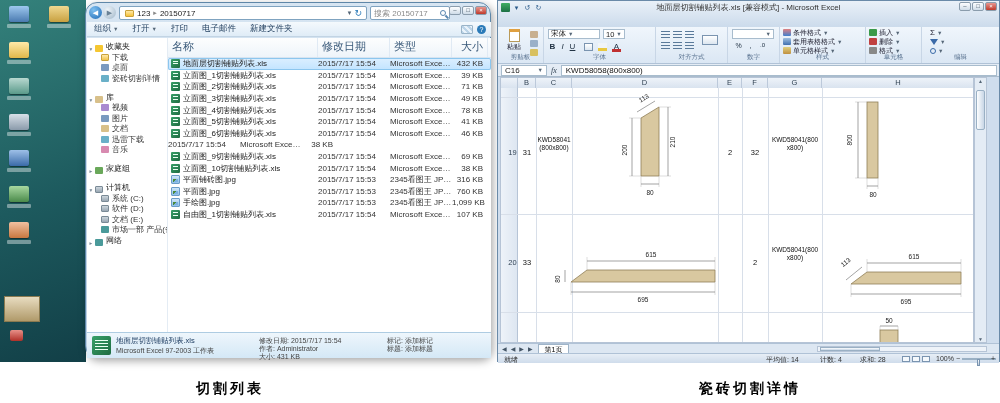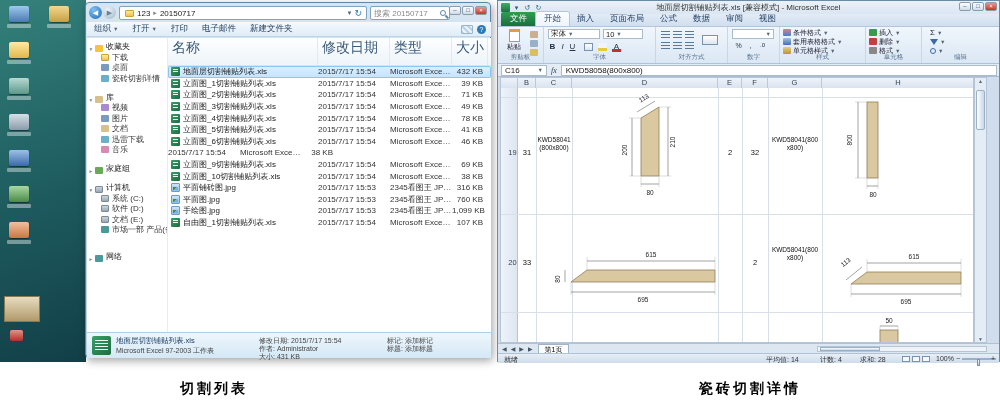--- a/index.html
+++ b/index.html
@@ -5,21 +5,21 @@
 *{margin:0;padding:0;box-sizing:border-box}
 body{width:1000px;height:403px;position:relative;overflow:hidden;background:#fff;
      font-family:"Liberation Sans","DejaVu Sans",sans-serif;}
 .a{position:absolute}
 
 .desktop{left:0;top:0;width:86px;height:362px;background:linear-gradient(160deg,#34817b 0%,#1d5a5e 55%,#123f47 100%)}
 .dicon{width:30px;text-align:center}
 .dicon .ic{width:20px;height:16px;margin:0 auto;border-radius:2px;box-shadow:0 1px 1px rgba(0,0,0,.45)}
 .dicon .lb{margin:2px 3px 0;height:4px;background:rgba(255,255,255,.4);border-radius:1px}
 
-.explorer{left:85px;top:2px;width:406px;height:356px;border:1px solid #5f87a8;border-radius:4px;
+.explorer{left:85px;top:2px;width:406px;height:356px;border:1px solid #5f87a8;border-radius:12px;
           background:linear-gradient(#d7e5f2,#b9cfe3);box-shadow:2px 3px 8px rgba(0,0,0,.35)}
 .navbtn{width:13px;height:13px;border-radius:50%;font-size:7px;line-height:13px;text-align:center;color:#fff}
 .back{background:radial-gradient(circle at 35% 30%,#7fc0f0,#1f6ab5)}
 .fwd{background:radial-gradient(circle at 35% 30%,#eef4f9,#9fb6c8);color:#6a8296}
 .addr{background:#fff;border:1px solid #7fa3c0;border-radius:2px;font-size:8px;color:#222;display:flex;align-items:center;height:14px;padding:0 2px}
 .addr .fic{width:9px;height:7px;background:linear-gradient(#ffe9a8,#f5c23c);border:1px solid #caa23a;border-radius:1px;margin:0 3px;flex:0 0 auto}
 .bsep{color:#888;margin:0 3px;font-size:7px}
 .addrdd{margin-left:auto;color:#567;font-size:6px}
 .refresh{color:#2a7ab8;font-size:9px;margin:0 2px}
 .searchbox{background:#fff;border:1px solid #7fa3c0;border-radius:2px;font-size:8px;color:#8a8a8a;display:flex;align-items:center;height:14px;padding:0 3px}
@@ -40,21 +40,21 @@
 .sgh{display:flex;align-items:flex-end;height:11px;white-space:nowrap}
 .sgi{display:flex;align-items:center;height:10.5px;padding-left:14px;color:#333;white-space:nowrap;overflow:hidden}
 .tw{width:8px;font-size:5.5px;color:#7a8a98;text-align:center;flex:0 0 auto}
 .si{width:8px;height:7px;border-radius:1px;margin-right:3px;flex:0 0 auto}
 .i-star{background:#f5c631}
 .i-fold{background:linear-gradient(#ffe9a8,#f0c24a);border:1px solid #c8a23c}
 .i-blue{background:#7a9ac0}.i-teal{background:#6ab0c8}.i-purp{background:#a98ad0}
 .i-tan{background:#d8c08a}.i-pink{background:#d88ab0}.i-green{background:#6aa85a}
 .i-disk{background:linear-gradient(#cdd6dd,#98a6b2);border:1px solid #7a8a96}.i-net{background:#4a9a9a}
 .exp-list{position:absolute;left:80px;top:0;bottom:0;width:324px;border-left:1px solid #e4ecf4}
-.lhdr{display:flex;height:28px;background:linear-gradient(#fdfefe,#eef4fa);border-bottom:1px solid #d8e4f0;font-size:14px;color:#3a5a7a}
+.lhdr{display:flex;height:20px;background:linear-gradient(#fdfefe,#eef4fa);border-bottom:1px solid #d8e4f0;font-size:11px;color:#3a5a7a}
 .lhc{border-right:1px solid #e0eaf4;padding:1px 4px;white-space:nowrap}
 .fr{display:flex;align-items:center;height:11.6px;font-size:8px;color:#1a1a1a;white-space:nowrap}
 .fr.sel{background:linear-gradient(#dcefff,#c2e4ff);box-shadow:inset 0 0 0 1px #8cc6ee;border-radius:2px}
 .cn{width:150px;display:flex;align-items:center;overflow:hidden}
 .cn .nm{overflow:hidden;text-overflow:ellipsis}
 .cd{width:72px;color:#333}
 .ct{width:62px;overflow:hidden;text-overflow:ellipsis;color:#333}
 .cs{width:36px;text-align:right;padding-right:5px;color:#333}
 .fi{width:9px;height:9px;margin:0 3px;flex:0 0 auto;border-radius:1px}
 .fi.xls{background:linear-gradient(135deg,#38a169,#1e6b41)}
@@ -252,21 +252,21 @@
           <span>软件 (D:)</span>
         </div>
       <div class="sgi">
           <span class="si i-disk"></span>
           <span>文档 (E:)</span>
         </div>
       <div class="sgi">
           <span class="si i-net"></span>
           <span>市场一部 产品(备...</span>
         </div>
-      <div class="sgh" style="margin-top:16px">
+      <div class="sgh" style="margin-top:0">
         <span class="tw">▸</span>
           <span class="si i-net"></span>
         <span>网络</span>
       </div>
     </div>
     <div class="exp-list">
       <div class="lhdr">
         <div class="lhc" style="width:150px">名称</div>
         <div class="lhc" style="width:72px">修改日期</div>
         <div class="lhc" style="width:62px">类型</div>
@@ -415,46 +415,36 @@
     <span class="xicon"></span>
     <span class="qbtn">▾</span>
     <span class="qbtn">↺</span>
     <span class="qbtn">↻</span>
   </div>
   <div class="a winb">
     <span class="capb">–</span>
     <span class="capb">□</span>
     <span class="capb close">×</span>
   </div>
-  <div class="a xl-tabs">
-    <span class="ftab">文件</span>
-    <span class="rtab act">开始</span>
-    <span class="rtab">插入</span>
-    <span class="rtab">页面布局</span>
-    <span class="rtab">公式</span>
-    <span class="rtab">数据</span>
-    <span class="rtab">审阅</span>
-    <span class="rtab">视图</span>
-  </div>
   <div class="a xl-ribbon">
     <div class="grp" style="left:0;width:46px">
       <div class="a" style="left:6px;top:2px;width:20px;text-align:center;font-size:7px;color:#223">
         <div class="pastei"></div><span>粘贴</span>
       </div>
       <div class="a sbic" style="left:32px;top:4px;background:#c8b090"></div>
       <div class="a sbic" style="left:32px;top:13px;background:#9ab0c8"></div>
       <div class="a sbic" style="left:32px;top:22px;background:#d8c060"></div>
       <div class="glabel">剪贴板</div>
     </div>
     <div class="grp" style="left:46px;width:112px">
       <div class="minibox" style="left:4px;top:2px;width:52px">
           <span>宋体</span>
           <span class="dd">▼</span>
         </div>
-      <div class="minibox" style="left:59px;top:2px;width:40px">
+      <div class="minibox" style="left:59px;top:2px;width:22px">
           <span>10</span>
           <span class="dd">▼</span>
         </div>
       <span class="fbtn" style="left:4px;font-weight:bold">B</span>
       <span class="fbtn" style="left:14px;font-style:italic">I</span>
       <span class="fbtn" style="left:24px;text-decoration:underline">U</span>
       <div class="a" style="left:40px;top:16px;width:9px;height:8px;border:1px solid #7a94b0;background:linear-gradient(#fff,#dce6f0)"></div>
       <div class="a" style="left:54px;top:16px;width:9px;height:8px;background:#f0f4f8;border-bottom:3px solid #e8c840"></div>
       <span class="fbtn" style="left:68px;border-bottom:3px solid #c03030;height:10px">A</span>
       <div class="glabel">字体</div>
@@ -664,14 +654,14 @@
     <span class="vico" style="left:424px"></span>
     <span class="stx" style="left:438px">100%</span>
     <span class="stx" style="left:458px">−</span>
     <span class="ztrack" style="left:464px">
         <span class="zthumb" style="left:15px"></span>
       </span>
     <span class="stx" style="left:493px">+</span>
   </div>
 </div>
 
-<div class="a caption" style="left:104px;top:380px;width:220px">切割列表</div>
+<div class="a caption" style="left:120px;top:380px;width:220px">切割列表</div>
 <div class="a caption" style="left:640px;top:380px;width:220px">瓷砖切割详情</div>
 
 </body></html>

